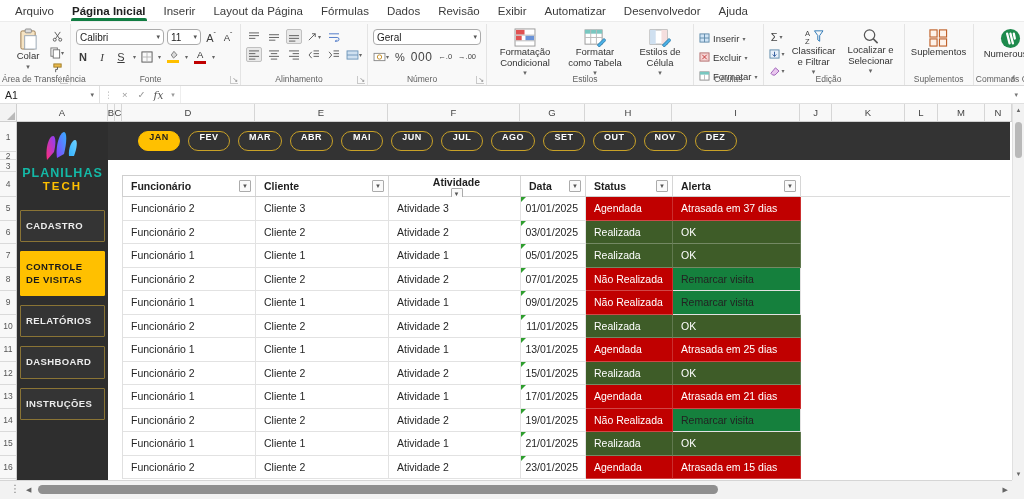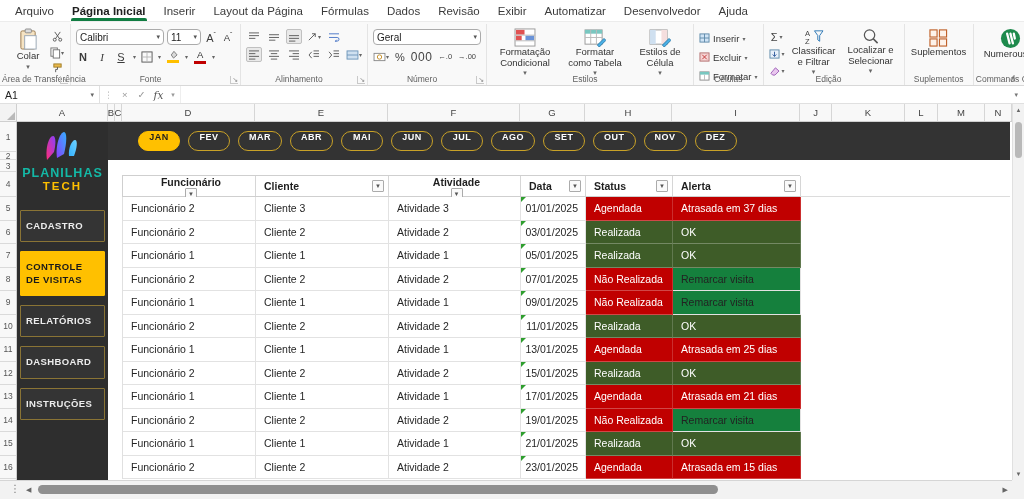--- a/index.html
+++ b/index.html
@@ -784,21 +784,21 @@
             <span>INSTRUÇÕES</span>
           </div>
         </div>
     </div>
 
     <div class="rightline"></div>
 
     <div class="tablewrap">
       <div class="thead">
 
-          <div class="th" style="width: 133px; flex-direction: column;">
+          <div class="th" style="width: 133px;">
             <span>Funcionário</span>
             <span class="filterbox">▼</span>
           </div>
 
           <div class="th" style="width: 133px; text-align: right;">
             <span>Cliente</span>
             <span class="filterbox">▼</span>
           </div>
 
           <div class="th" style="width: 132px; flex-direction: column;">

